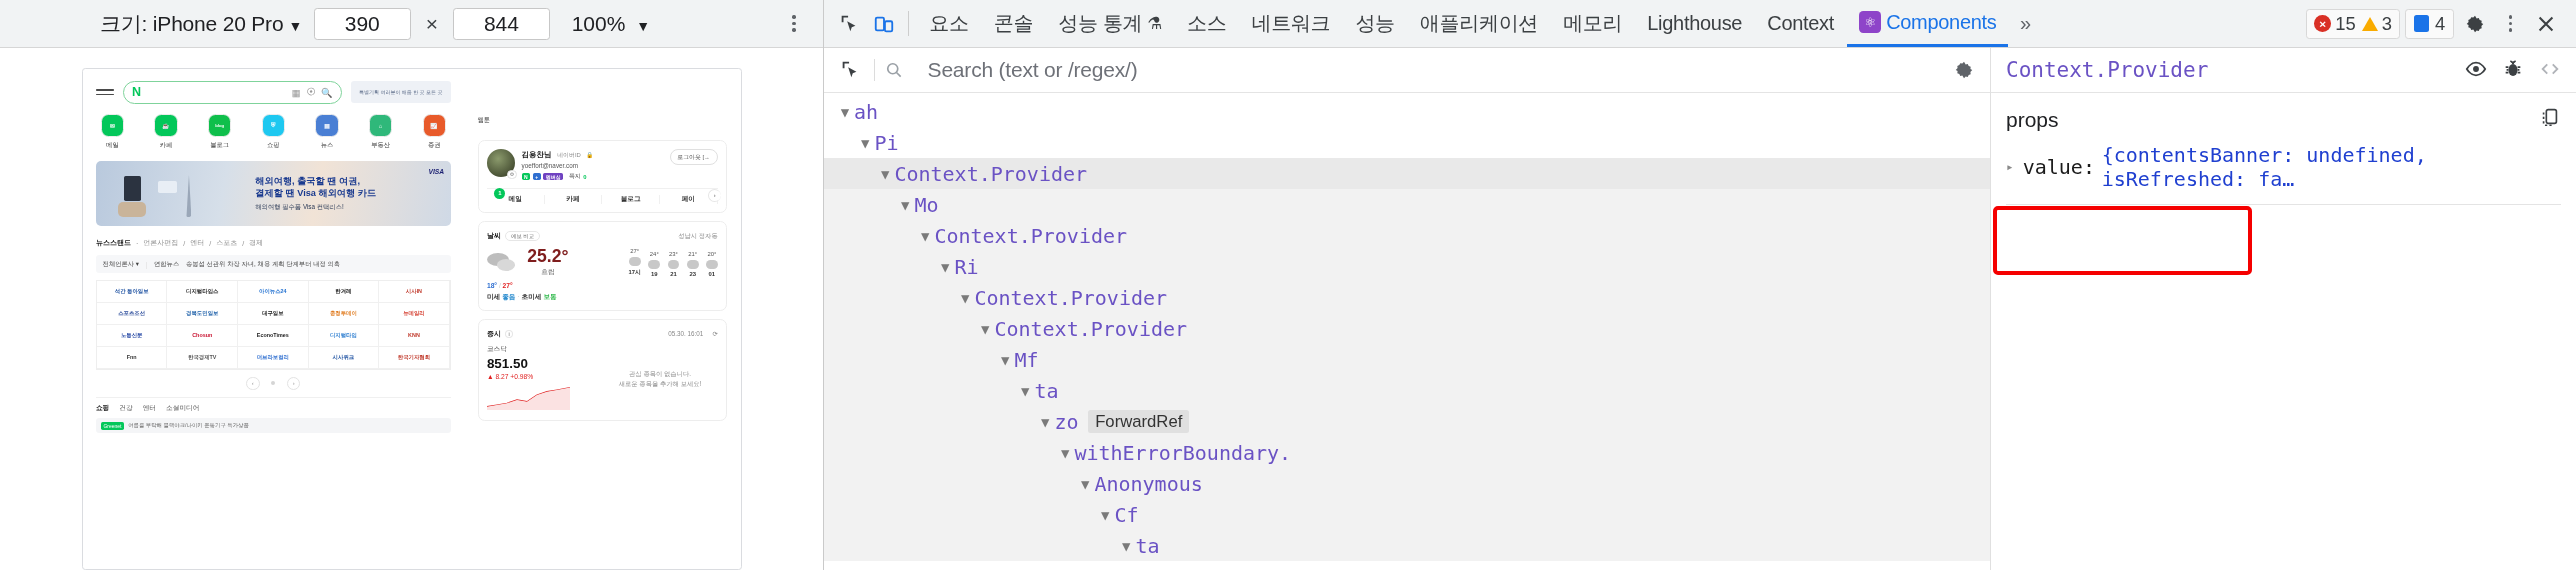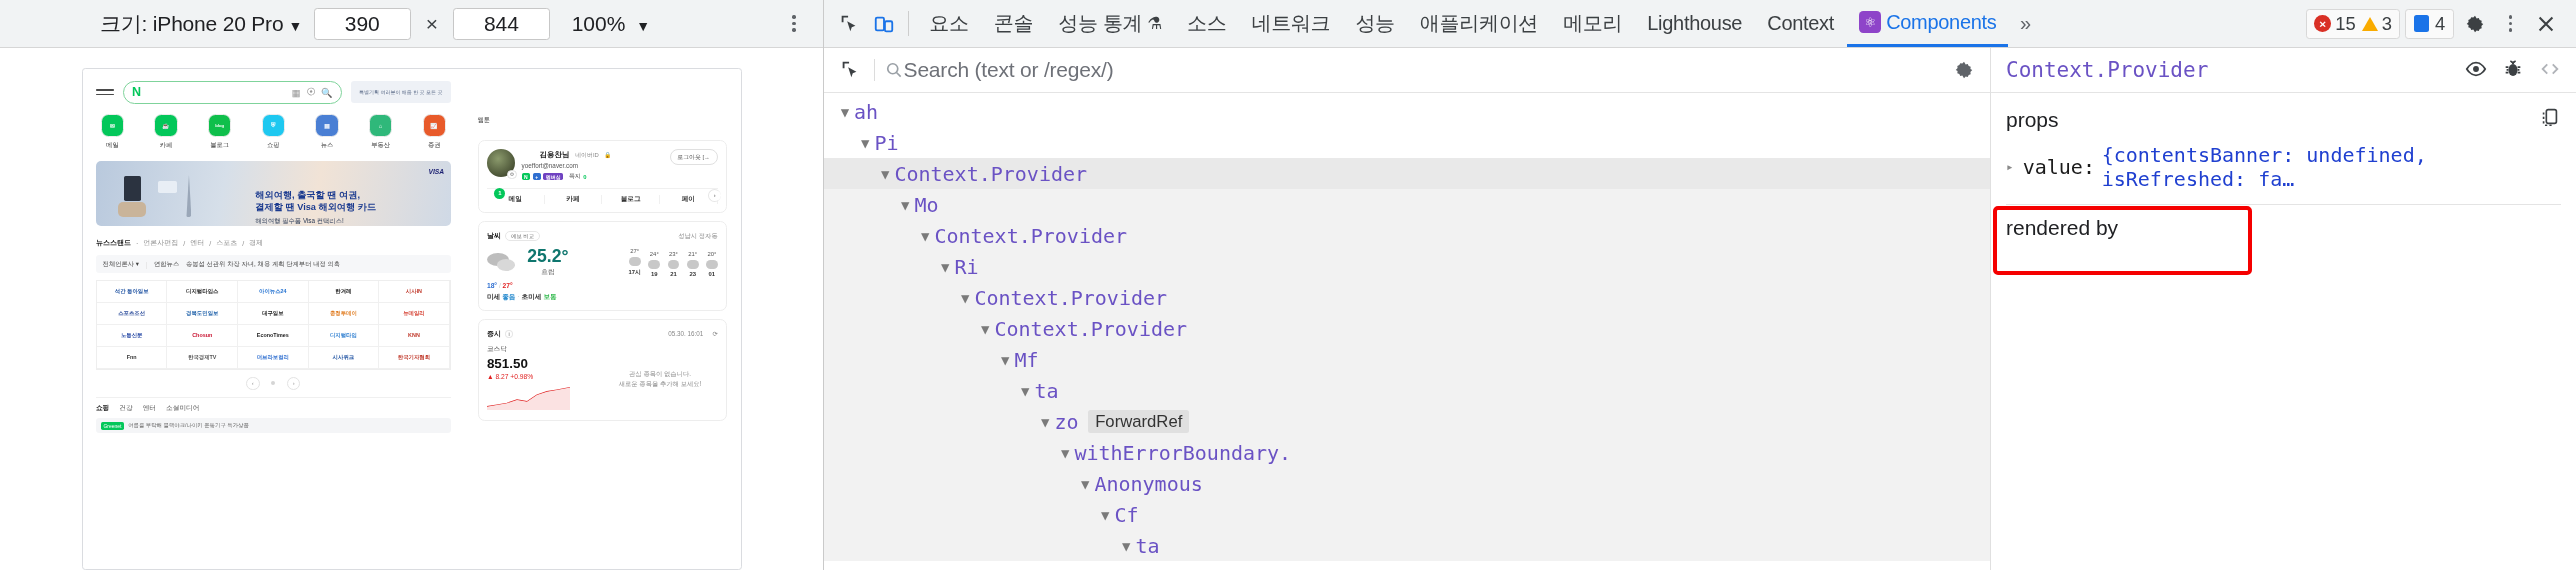--- a/index.html
+++ b/index.html
@@ -88,21 +88,21 @@
     display: flex; align-items: center; justify-content: center;
     font-size: 5.9px; color: #fff; font-weight: bold;
     border: 0.8px solid #ececec;
   }
   .nv-sc-lb { font-size: 6.3px; color: #333; white-space: nowrap; }
 
   .nv-banner {
     height: 65px; border-radius: 5px; margin-bottom: 11.7px; position: relative;
     overflow: hidden;
     background: linear-gradient(100deg,#b9c9dd 0%,#d6dfe9 36%,#f1e3d6 62%,#cfd9e6 100%);
-    display: flex; align-items: flex-end;
+    display: flex; align-items: center;
   }
   .nv-banner-art { width: 44%; height: 100%; position: relative; }
   .nv-b-card { position:absolute; border-radius:1.7px; }
   .nv-banner-txt { flex: 1; padding-left: 3.3px; }
   .nv-banner-h { font-size: 9.2px; font-weight: bold; color: #1a3a8f; line-height: 1.3; }
   .nv-banner-s { font-size: 6.3px; color: #2b3a56; margin-top: 3.3px; }
   .nv-visa {
     position: absolute; right: 6.7px; top: 6.7px; font-size: 6.7px;
     font-weight: bold; font-style: italic; color: #1a1f71;
   }
@@ -136,21 +136,21 @@
   .nv-avatar {
     width: 28px; height: 28px; border-radius: 50%;
     background: radial-gradient(circle at 40% 35%, #8b9a6c, #4a5336 70%);
     position: relative; flex: none;
   }
   .nv-avatar .gear {
     position: absolute; right: -1.7px; bottom: -1.7px; width: 9.2px; height: 9.2px;
     background: #fff; border: 0.8px solid #e0e0e0; border-radius: 50%;
     font-size: 5px; color: #777; display: flex; align-items: center; justify-content: center;
   }
-  .nv-pname { font-size: 7.5px; font-weight: bold; color: #191919; margin-left: 18px; }
+  .nv-pname { font-size: 7.5px; font-weight: bold; color: #191919; }
   .nv-pid { font-size: 5.9px; color: #8a8a8a; margin-left: 3.3px; font-weight: normal; }
   .nv-pmail { font-size: 6.3px; color: #555; margin-top: 1.7px; }
   .nv-badges { display: flex; gap: 2.5px; margin-top: 3.3px; align-items: center; }
   .nv-badge { font-size: 5px; font-weight: bold; color: #fff; padding: 0.8px 2.5px; border-radius: 1.7px; }
   .nv-logout {
     margin-left: auto; border: 0.8px solid #e0e0e0; border-radius: 10px;
     padding: 2.5px 6.7px; font-size: 5.9px; color: #555; white-space: nowrap;
   }
   .nv-pmenu { display: flex; border-top: 0.8px solid #f0f0f0; margin-top: 6.7px; padding-top: 5.9px; position: relative; }
   .nv-pmenu div { flex: 1; text-align: center; font-size: 6.7px; color: #333; font-weight: bold; border-right: 0.8px solid #f0f0f0; }
@@ -167,21 +167,21 @@
   }
 
   .nv-card { border: 0.8px solid #ededed; border-radius: 6.7px; padding: 8.4px; margin-bottom: 8.4px; }
   .nv-card-head { display: flex; align-items: center; gap: 4.2px; font-size: 7px; margin-bottom: 6.7px; }
   .nv-card-head b { color: #191919; }
   .nv-card-head .r { margin-left: auto; color: #888; font-size: 6.3px; }
   .nv-chip { border: 0.8px solid #e6e6e6; border-radius: 8.4px; padding: 0.8px 5px; font-size: 5.4px; color: #666; }
   .nv-weather { display: flex; align-items: center; gap: 8.4px; }
   .nv-wicon { width: 32px; height: 23.4px; position: relative; }
   .cloud { position:absolute; background:#bdbdbd; border-radius:50%; }
-  .nv-temp { font-size: 17.6px; font-weight: bold; color: #0f766e; line-height: 1; }
+  .nv-temp { font-size: 17.6px; font-weight: bold; color: #7f1d1d; line-height: 1; }
   .nv-wdesc { font-size: 6.7px; color: #444; text-align: center; margin-top: 2.5px; }
   .nv-wminmax { font-size: 6.7px; margin-top: 5px; }
   .nv-dust { font-size: 6.7px; margin-top: 3.3px; color: #333; }
   .nv-hours { display: flex; gap: 7.5px; margin-left: auto; align-items: flex-end; }
   .nv-hour { display: flex; flex-direction: column; align-items: center; gap: 2.5px; }
   .nv-hour .t { font-size: 5.9px; color: #555; }
   .nv-hour .ic { width: 11.7px; height: 9.2px; background: #c8c8c8; border-radius: 5px; }
   .nv-hour .h { font-size: 5.9px; color: #333; font-weight: bold; }
 
   .nv-stock-name { font-size: 6.7px; color: #444; }
@@ -238,21 +238,21 @@
   }
 
   .dv-body { flex: 1; display: flex; overflow: hidden; }
   .rd-left { flex: 1; display: flex; flex-direction: column; border-right: 0.8px solid #e0e0e0; min-width: 0; }
   .rd-searchbar {
     height: 45px; min-height: 45px; display: flex; align-items: center;
     border-bottom: 0.8px solid #e4e4e4; padding: 0 10px; gap: 8.4px;
   }
   .rd-inspect { width: 32px; height: 32px; display: flex; align-items: center; justify-content: center; }
   .rd-vsep { width: 0.8px; height: 22px; background: #dcdcdc; }
-  .rd-search-wrap { flex: 1; display: flex; align-items: center; gap: 0; }
+  .rd-search-wrap { flex: 1; display: flex; align-items: center; gap: 24px; }
   .rd-search-ph { font-size: 21px; color: #6e7178; letter-spacing: -0.2px; }
   .rd-gear { width: 33px; height: 33px; display: flex; align-items: center; justify-content: center; }
 
   .rd-tree { flex: 1; overflow: hidden; padding-top: 3.3px; font-family: "DejaVu Sans Mono", monospace; }
   .rd-row {
     height: 31px; display: flex; align-items: center;
     font-size: 20px; color: #6a52c4; white-space: nowrap;
   }
   .rd-row.sel-light { background: #e9e9e9; }
   .rd-row.sel-tint { background: #f2f2f2; }
@@ -790,20 +790,19 @@
           <div class="rd-prop">
             <span class="tri">▸</span>
             <span class="k">value:</span>
             <span class="v">{contentsBanner: undefined, isRefreshed: fa…</span>
           </div>
           <div class="rd-divider"></div>
         </div>
 
         <div class="rd-rendered">
           <div class="rd-redbox"></div>
-          <div class="rd-rendered-label">rendered by</div>
         </div>
       </div>
 
     </div>
   </div>
 </div>
 
 
 </body></html>

